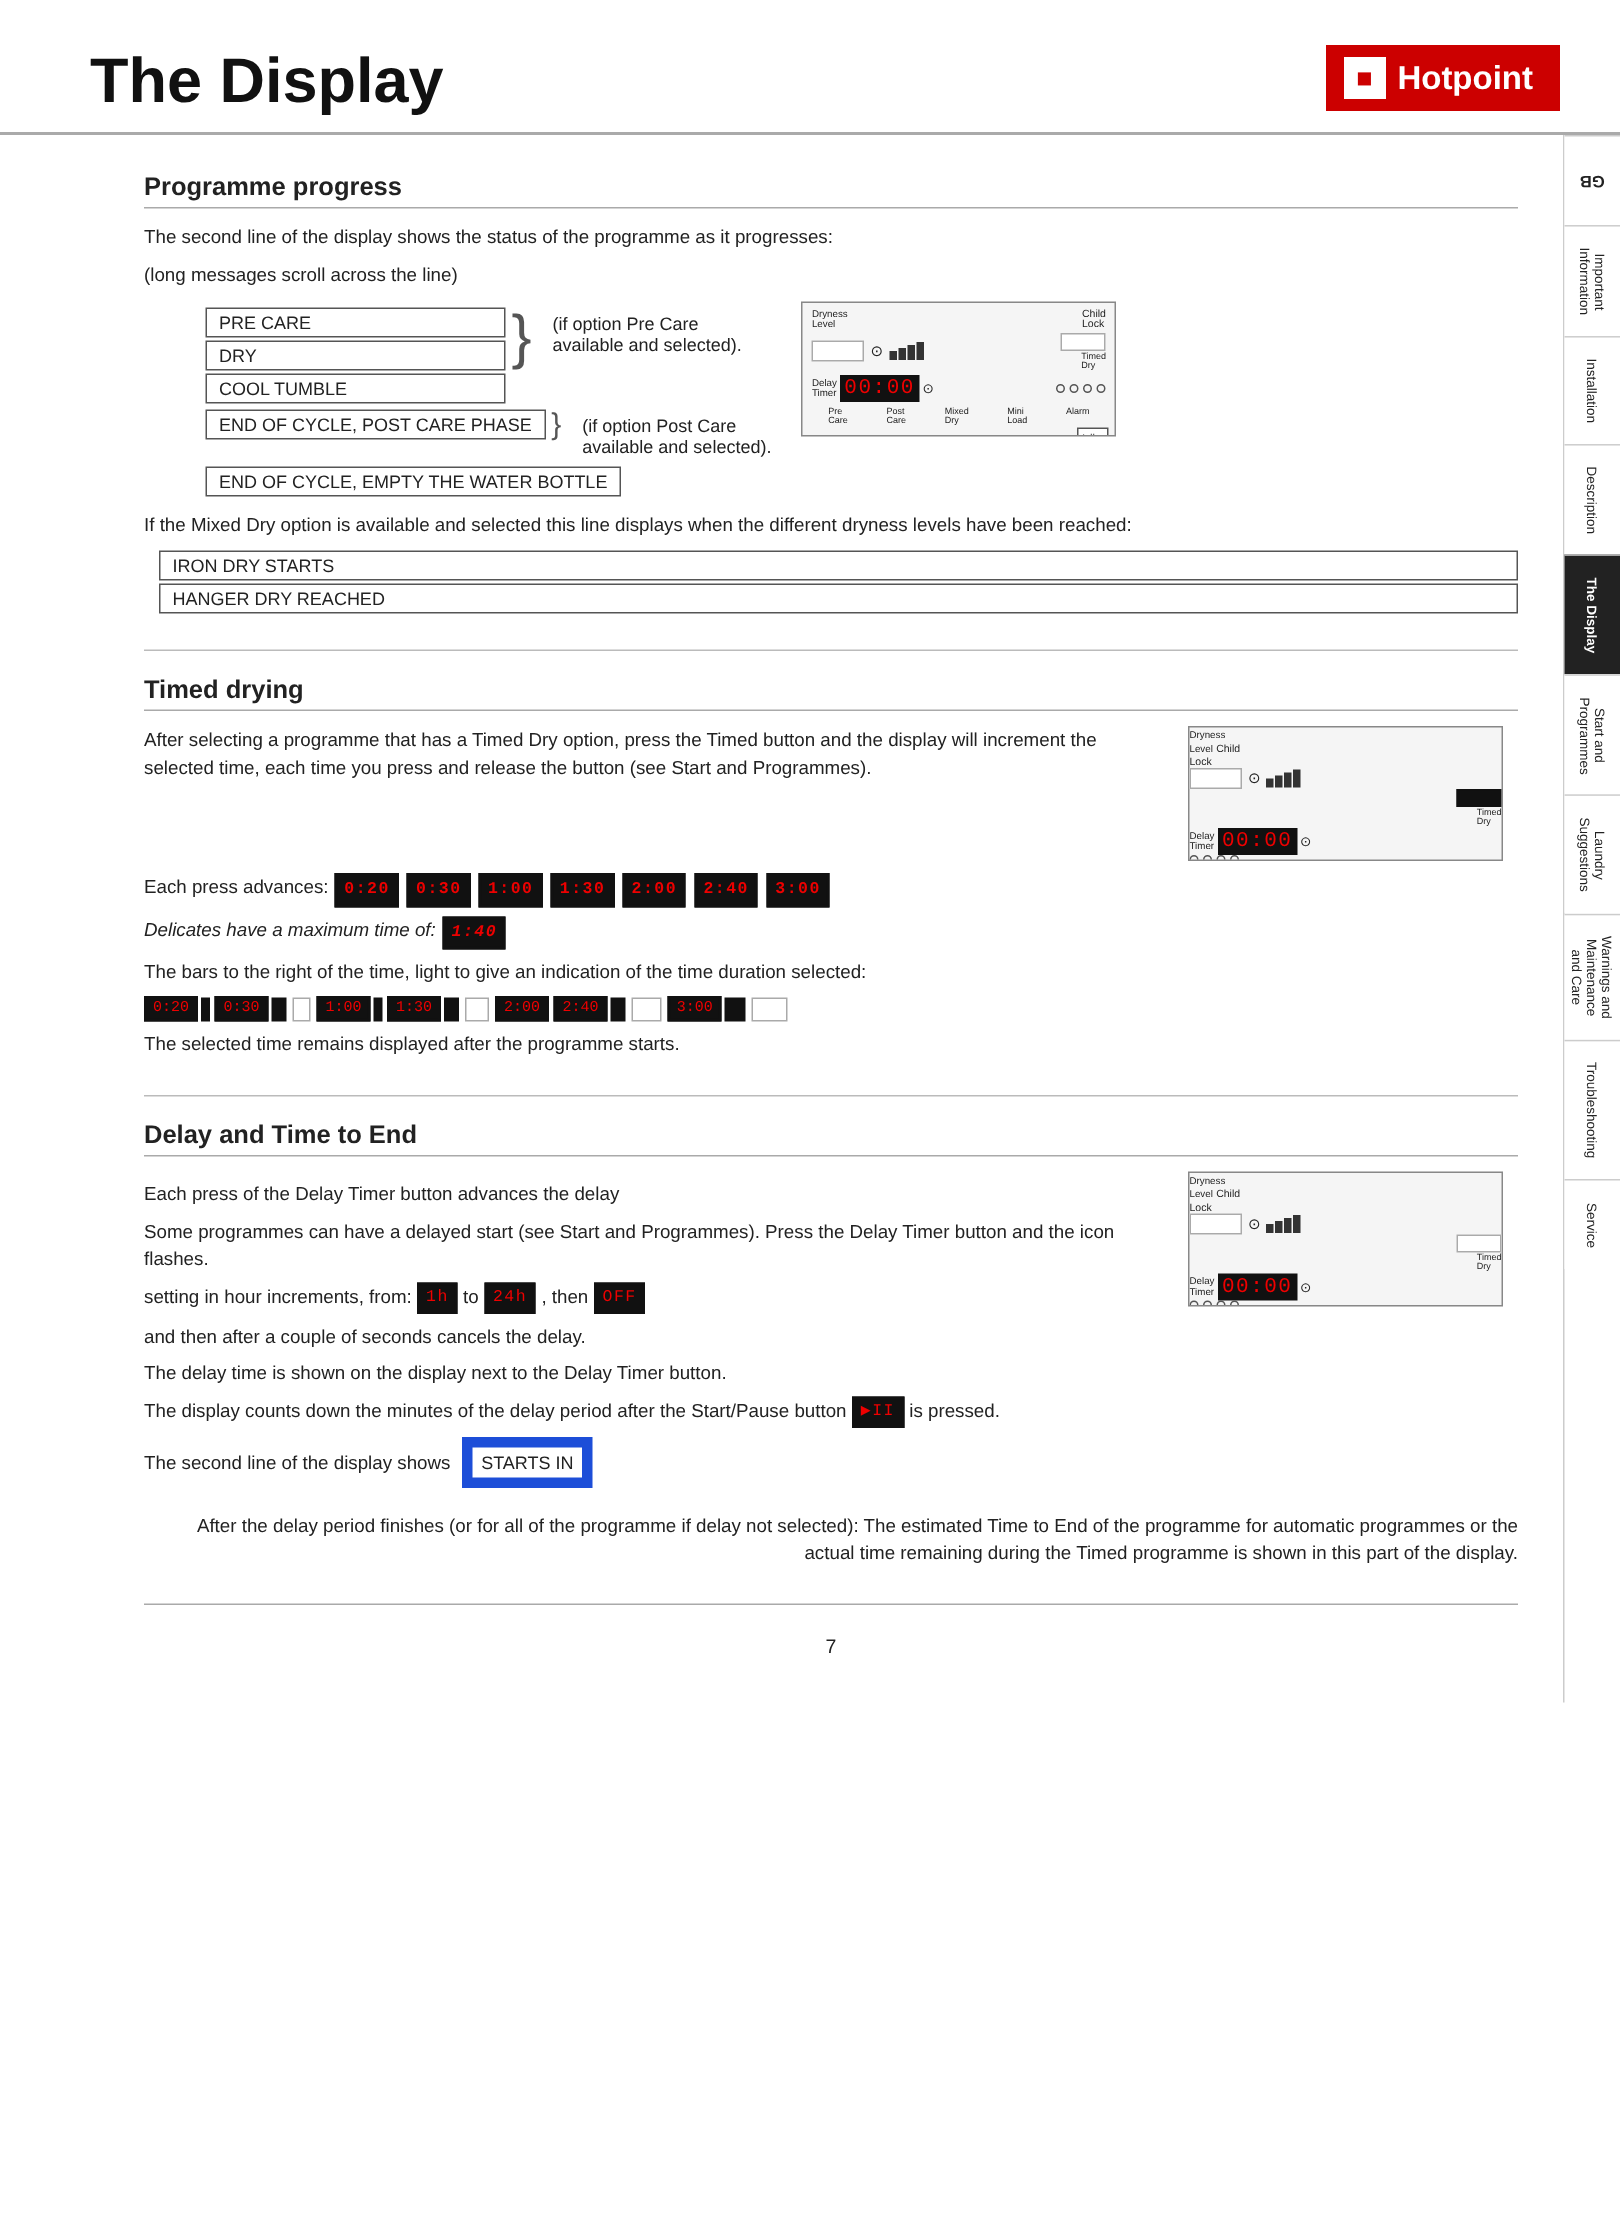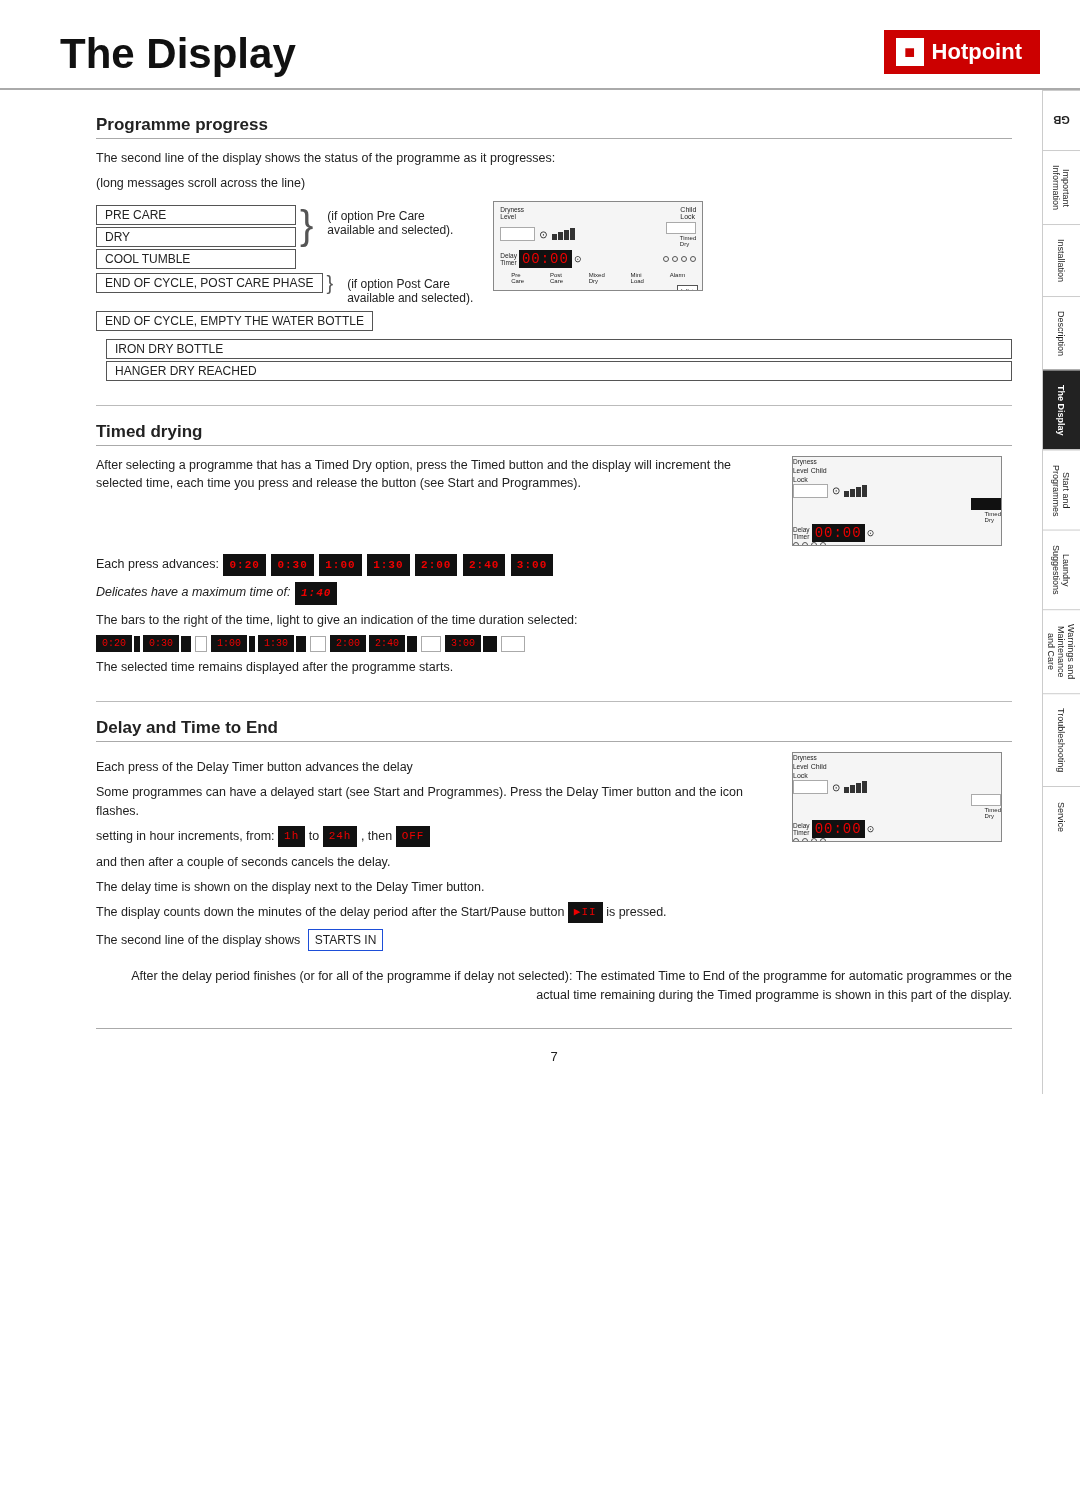--- a/index.html
+++ b/index.html
@@ -129,20 +129,21 @@
 
     
     .prog-layout {
       display: flex;
       gap: 20px;
       align-items: flex-start;
       margin-top: 8px;
     }
     .prog-left {
       flex: 0 0 auto;
+      margin-left: 41px;
     }
     .prog-right {
       flex: 0 0 220px;
     }
 
     
     .machine-display {
       border: 1px solid #888;
       width: 210px;
       height: 90px;
@@ -324,21 +325,21 @@
       font-size: 11px;
       background: #111;
       color: #e00;
       padding: 0 4px;
       letter-spacing: 1px;
       vertical-align: middle;
     }
 
     .starts-in-box {
       display: inline-block;
-      border: 1px solid #1d4ed8;
+      border: 7px solid #1d4ed8;
       padding: 1px 6px;
       font-size: 12px;
       background: #fff;
       margin-left: 4px;
     }
 
     .brace-group {
       display: flex;
       align-items: flex-start;
       margin: 4px 0;
@@ -452,23 +453,24 @@
             </div>
             <div class="row4" style="justify-content:space-between;padding:1px 4px 0;">
               <span></span>
               <div class="start-pause-btn">▶II ○</div>
             </div>
 
           </div>
         </div>
       </div>
 
+      <p style="margin-top:10px;">If the Mixed Dry option is available and selected this line displays when the different dryness levels have been reached:</p>
 
       <div class="reach-list">
-        <div class="display-box">IRON DRY BOTTLE</div>
+        <div class="display-box">IRON DRY STARTS</div>
         <div class="display-box">HANGER DRY REACHED</div>
       </div>
     </div>
 
     <hr class="section-rule">
 
     <div class="section-block">
       <div class="section-heading">Timed drying</div>
 
       <div class="timed-layout">

